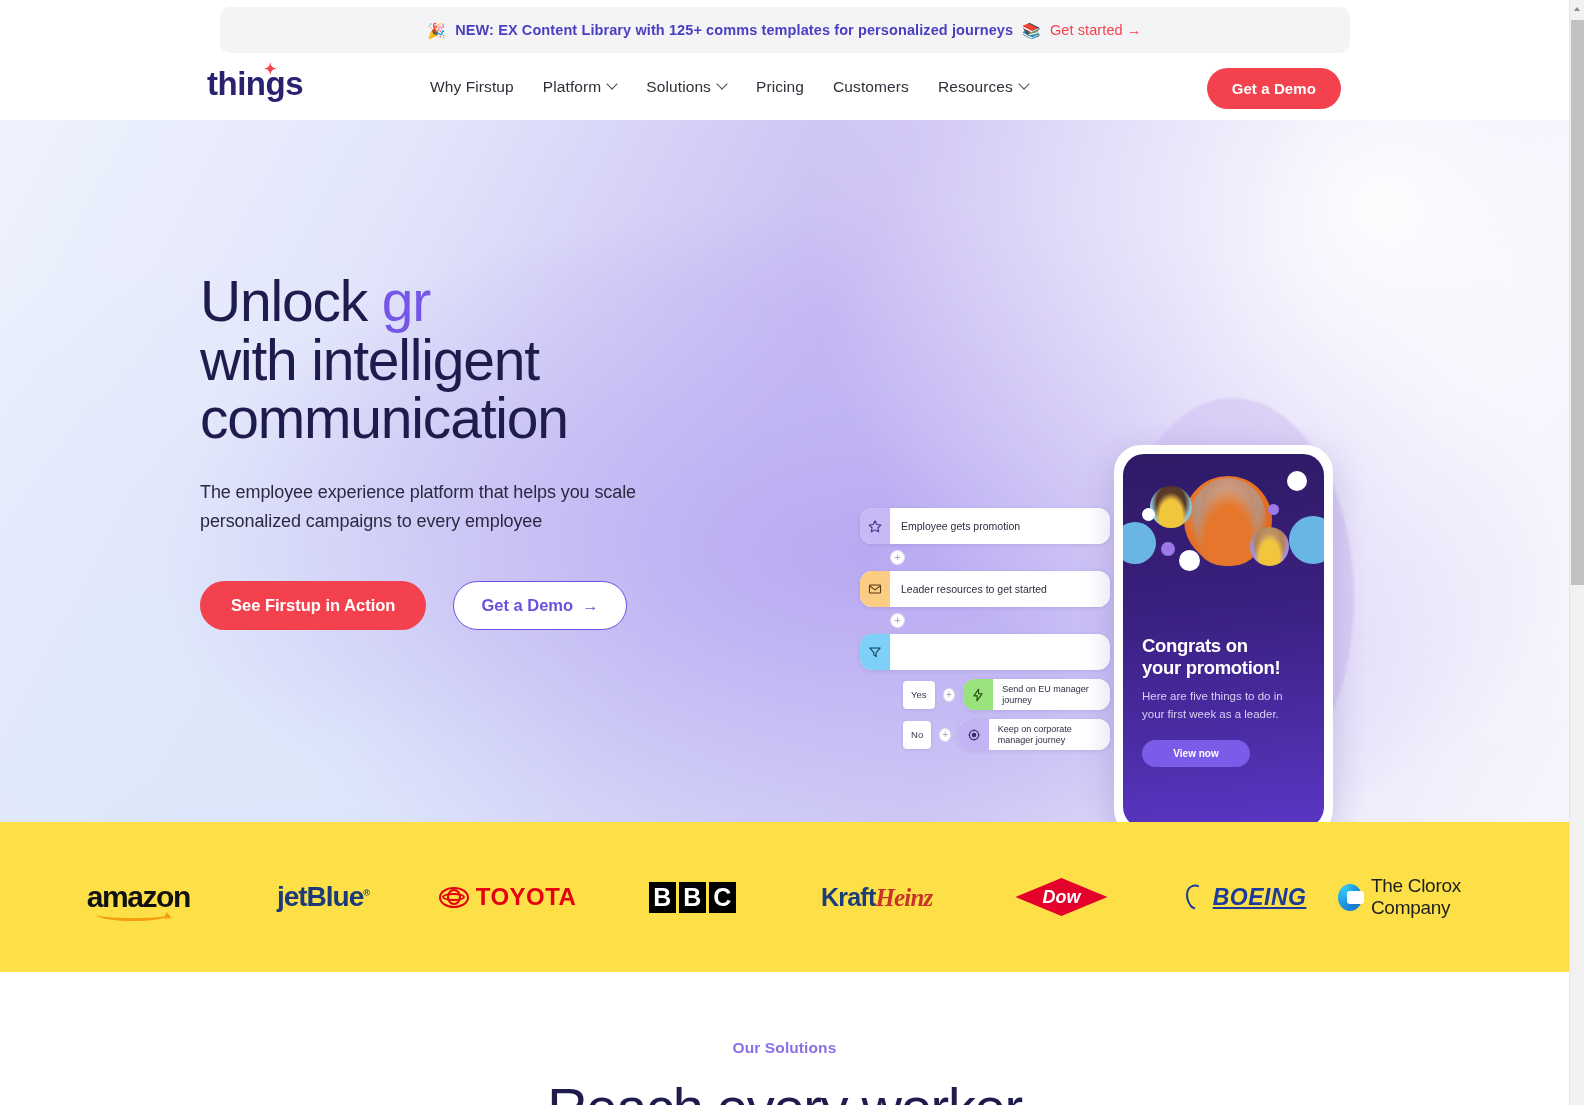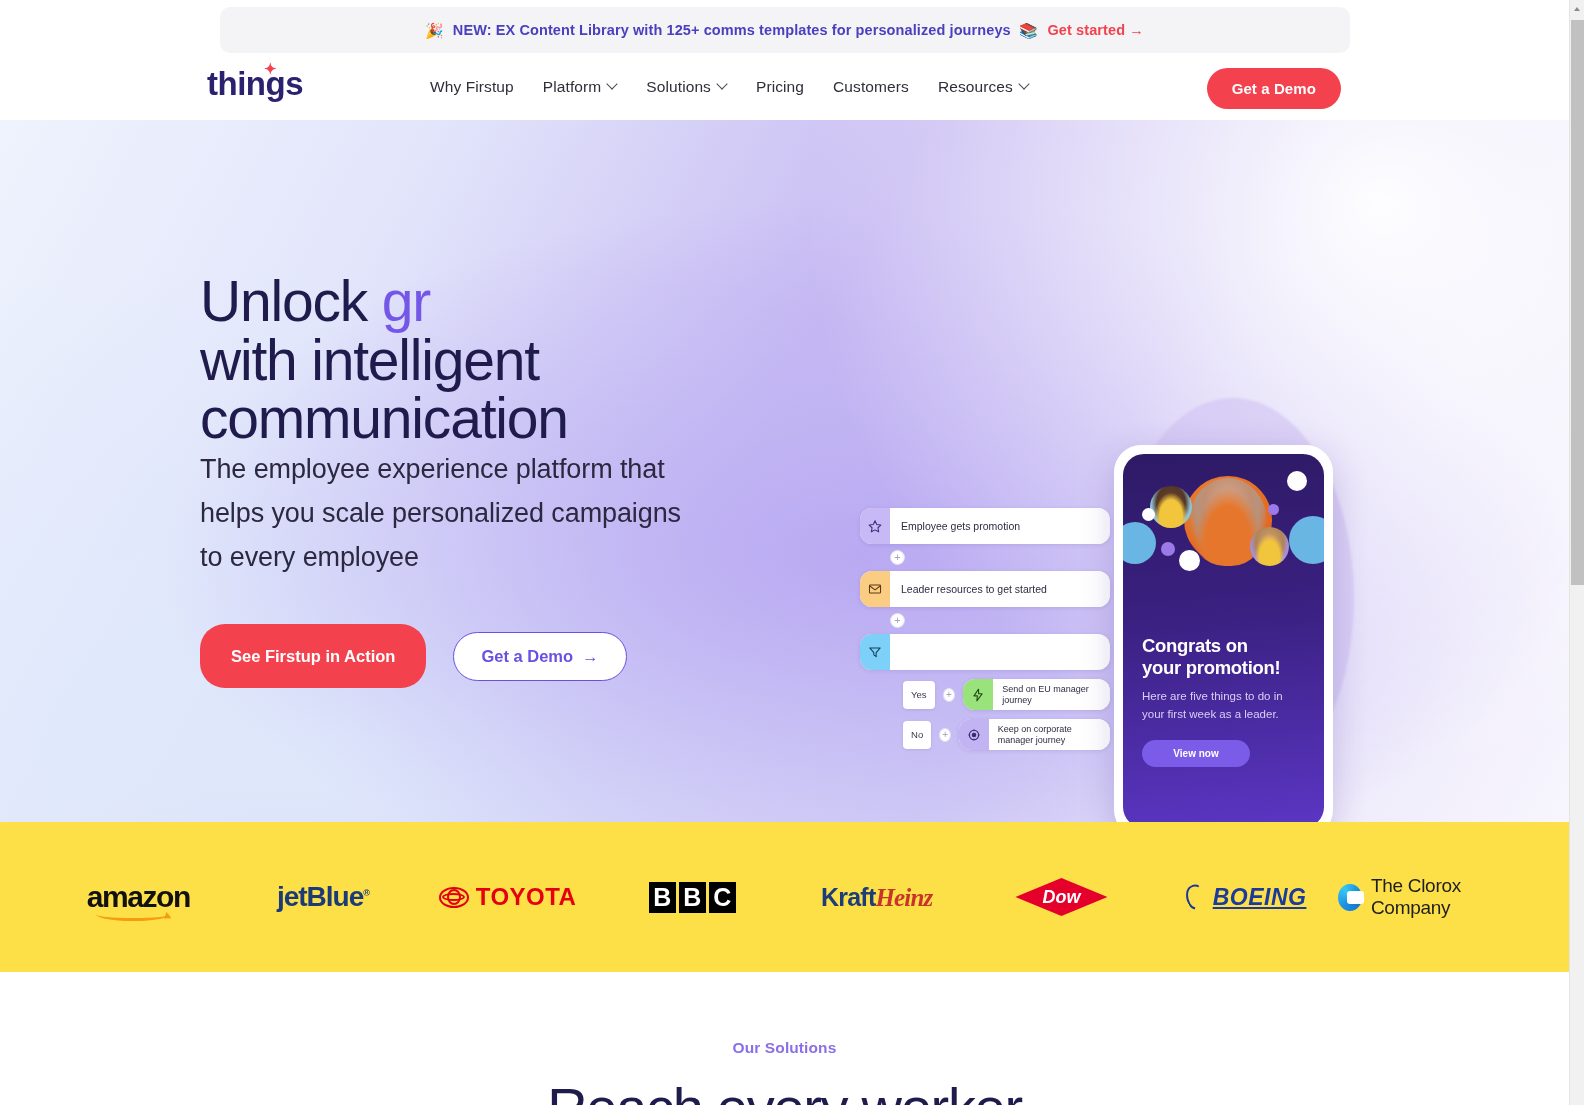--- a/index.html
+++ b/index.html
@@ -44,21 +44,21 @@
   }
   .announce {
     width:1130px; height:46px; border-radius:10px;
     background:#f4f4f7;
     display:flex; align-items:center; justify-content:center;
     gap:9px;
     font-size:14.5px;
   }
   .announce .emoji { font-size:15px; line-height:1; }
   .announce .ann-text { color:#4a3fbf; font-weight:700; letter-spacing:.1px; }
-  .announce .ann-cta { color:#f3414d; font-weight:700; text-decoration:none; letter-spacing:.1px; }
+  .announce .ann-cta { color:#f3414d; font-weight:400; text-decoration:none; letter-spacing:.1px; }
 
   
   header.nav {
     width:1569px; height:67px;
     display:flex; align-items:center;
     padding:0 0 0 0;
     background:#fff; position:relative; z-index:5;
   }
   .logo {
     position:absolute; left:207px; top:14px;
@@ -114,27 +114,27 @@
     filter:blur(1px);
   }
 
   .hero-copy { position:absolute; left:200px; top:152px; width:560px; }
   h1.headline {
     font-size:57px; line-height:1.03; font-weight:400;
     color:#1f1b4d; letter-spacing:-1.2px;
   }
   h1.headline .accent { color:#7557e8; }
   p.subcopy {
-    font-size:27px; line-height:1.62;
+    margin-top:30px; font-size:18px; line-height:1.62;
     color:#2b2840; max-width:500px; letter-spacing:-.1px;
   }
   .cta-row { margin-top:45px; display:flex; gap:27px; align-items:center; }
   .btn-primary {
     background:#f3414d; color:#fff; border:none;
-    height:64px; padding:0 31px; border-radius:25px;
+    height:49px; padding:0 31px; border-radius:25px;
     font-size:16.5px; font-weight:700; cursor:pointer;
     font-family:"Liberation Sans", sans-serif;
   }
   .btn-secondary {
     background:#fff; color:#6a4fe0; border:1.5px solid #6a4fe0;
     height:49px; padding:0 27px; border-radius:25px;
     font-size:16.5px; font-weight:700; cursor:pointer;
     display:flex; align-items:center; gap:9px;
     font-family:"Liberation Sans", sans-serif;
   }

